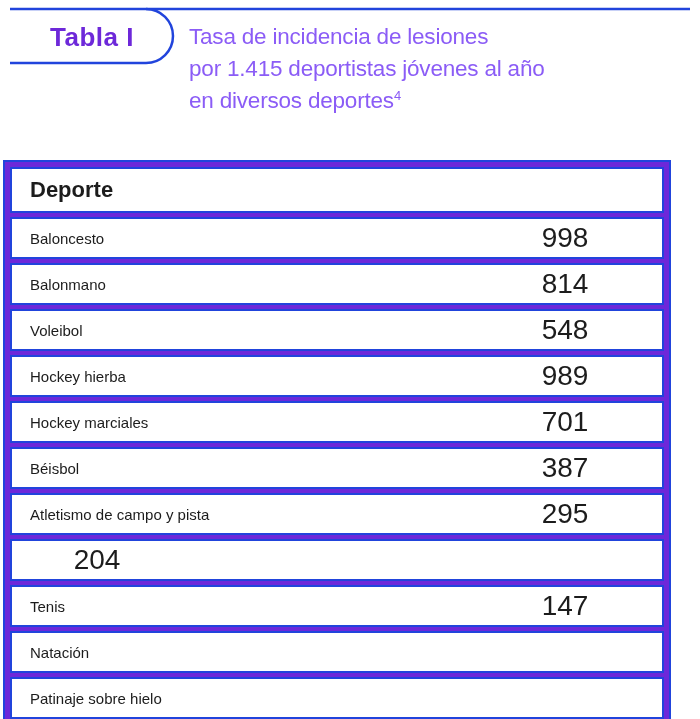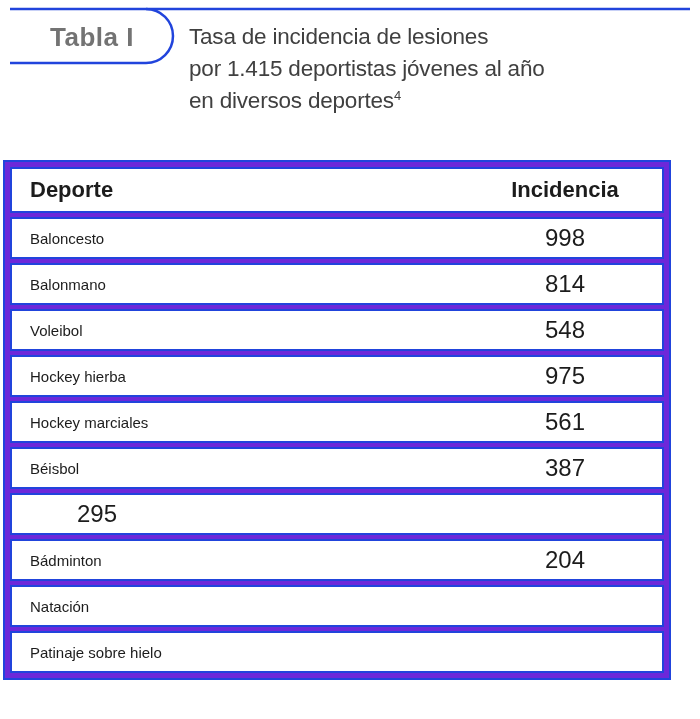--- a/index.html
+++ b/index.html
@@ -10,27 +10,27 @@
     background:#ffffff;
     font-family:"Liberation Sans", sans-serif;
     color:#1c1c1c;
     overflow:hidden;
   }
   .header-shape { position:absolute; left:0; top:0; }
   .tab-label {
     position:absolute; left:37px; top:22px;
     width:110px; text-align:center;
     font-size:26px; font-weight:700;
-    color:#737373;
+    color:#6d28d9;
     letter-spacing:0.5px;
   }
   .caption {
     position:absolute; left:189px; top:21px;
     font-size:22.5px; line-height:32px;
-    color:#404040;
+    color:#8b5cf6;
     letter-spacing:-0.2px;
   }
   .caption sup { font-size:13px; vertical-align:super; line-height:0; }
   .data-table {
     position:absolute; left:3px; top:144px;
     width:668px;
     border:2.5px solid #2144dc;
     padding:5px;
     background:#6d28d9;
     margin-top:16px;
@@ -45,21 +45,21 @@
   .trow:last-child { margin-bottom:0;gap:19px; }
   .trow.head { height:46px; }
   .cell-sport {
     padding-left:18px;
     font-size:15px;
     white-space:nowrap;
   }
   .cell-value {
     width:170px; text-align:center;
     margin-right:12px;
-    font-size:24px;
+    font-size:28px;
     white-space:nowrap;
   }
   .trow.head .cell-sport,
   .trow.head .cell-value { font-weight:700; font-size:22px; }
 </style>
 </head>
 <body>
 
 <div class="page">
 
@@ -72,53 +72,56 @@
 
   <div class="caption">
     <div>Tasa de incidencia de lesiones</div>
     <div>por 1.415 deportistas jóvenes al año</div>
     <div><span>en diversos deportes</span><sup>4</sup></div>
   </div>
 
   <div class="data-table">
     <div class="trow head">
       <span class="cell-sport">Deporte</span>
-      <span class="cell-value">Incidencia</span>
     </div>
     <div>
         <div class="trow">
     <span class="cell-sport">Baloncesto</span>
     <span class="cell-value">998</span>
   </div>
         <div class="trow">
     <span class="cell-sport">Balonmano</span>
     <span class="cell-value">814</span>
   </div>
         <div class="trow">
     <span class="cell-sport">Voleibol</span>
     <span class="cell-value">548</span>
   </div>
         <div class="trow">
     <span class="cell-sport">Hockey hierba</span>
-    <span class="cell-value">975</span>
+    <span class="cell-value">989</span>
   </div>
         <div class="trow">
     <span class="cell-sport">Hockey marciales</span>
-    <span class="cell-value">561</span>
+    <span class="cell-value">701</span>
   </div>
         <div class="trow">
     <span class="cell-sport">Béisbol</span>
     <span class="cell-value">387</span>
   </div>
         <div class="trow">
+    <span class="cell-sport">Atletismo de campo y pista</span>
     <span class="cell-value">295</span>
   </div>
         <div class="trow">
-    <span class="cell-sport">Bádminton</span>
     <span class="cell-value">204</span>
+  </div>
+        <div class="trow">
+    <span class="cell-sport">Tenis</span>
+    <span class="cell-value">147</span>
   </div>
         <div class="trow">
     <span class="cell-sport">Natación</span>
   </div>
         <div class="trow">
     <span class="cell-sport">Patinaje sobre hielo</span>
   </div>
       </div>
   </div>
 

